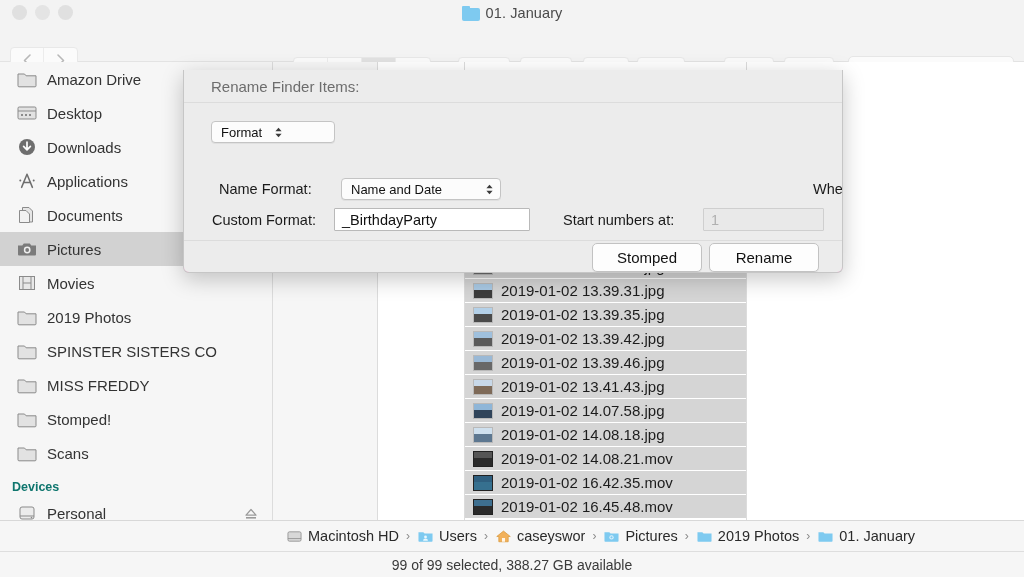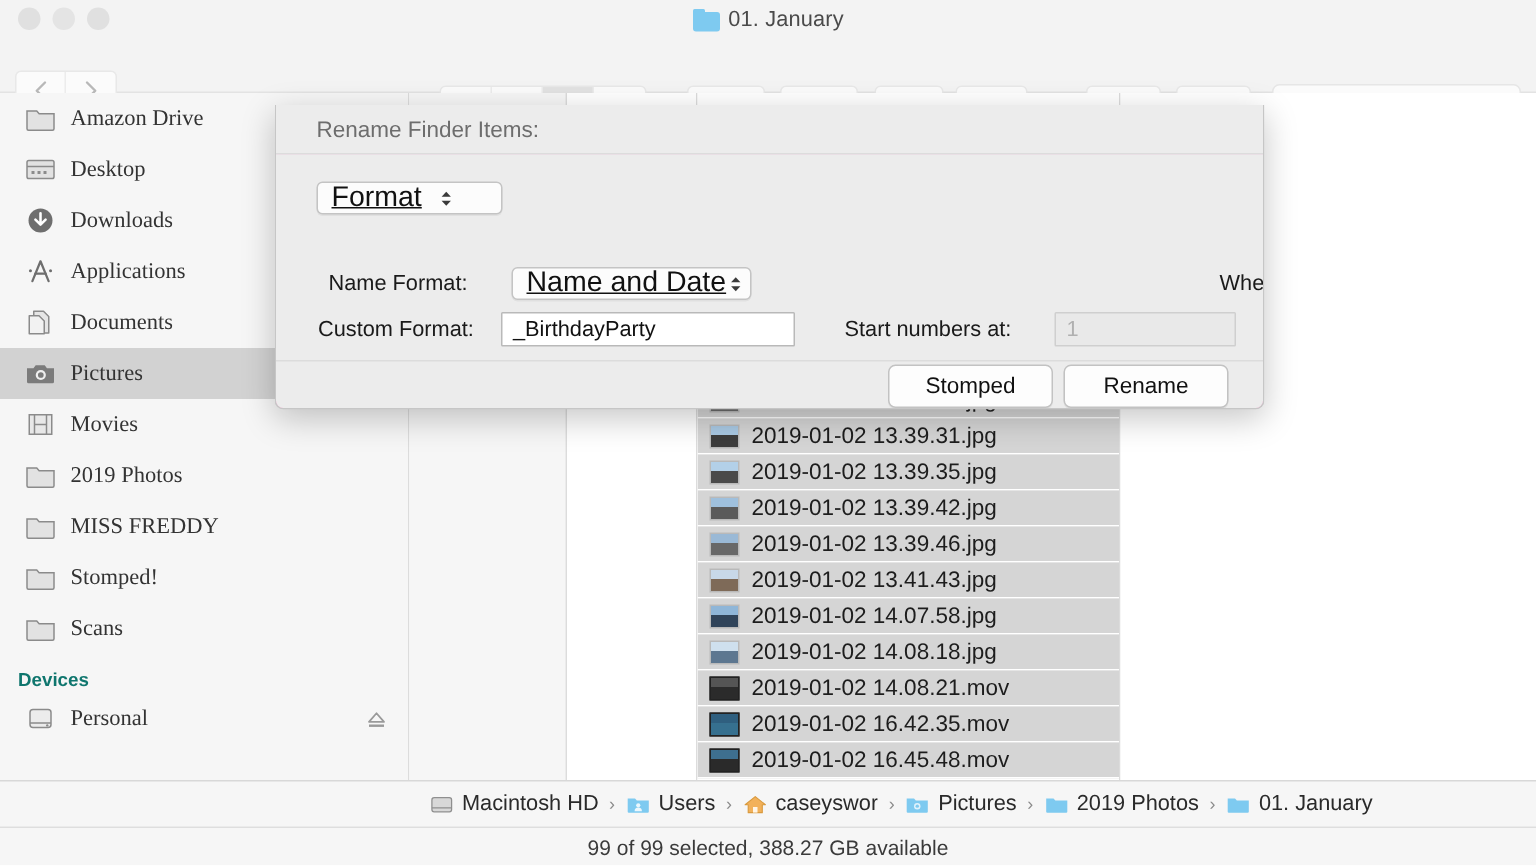--- a/index.html
+++ b/index.html
@@ -123,21 +123,21 @@
   .side-row {
     display: flex; align-items: center;
     height: 34px;
     padding-left: 16px;
     gap: 9px;
     font-size: 15px;
     color: #333333;
     position: relative;
   }
   .side-row.selected { background: #d2d2d2; }
-  .side-row .label { white-space: nowrap; overflow: hidden; font-family: Liberation Serif, serif; }
+  .side-row .label { white-space: nowrap; overflow: hidden; }
   .side-head {
     font-size: 12.5px; color: #0f766e; font-weight: bold;
     padding-left: 12px; height: 26px;
     display: flex; align-items: flex-end; padding-bottom: 2px;
   }
   .eject {
     position: absolute; right: 14px; top: 11px;
   }
   .side-icon { width: 22px; height: 20px; display: block; flex: none; }
 
@@ -245,23 +245,22 @@
   }
 
   .popup {
     display: inline-flex; align-items: center;
     height: 22px;
     background: #fcfcfc;
     border: 1px solid #c4c4c4;
     border-radius: 4px;
     box-shadow: 0 1px 0 rgba(0,0,0,.05);
     padding: 0 4px 0 9px;
-    font-size: 19px; color: #111111;
+    font-size: 13px; color: #111111;
     white-space: nowrap;
-    text-decoration: underline;
   }
   .popup .stepper {
     margin-left: 10px; width: 13px; display: flex; flex-direction: column;
     align-items: center; justify-content: center; gap: 2px;
   }
   .txtfield {
     display: inline-flex; align-items: center;
     height: 23px;
     background: #ffffff;
     border: 1px solid #b9b9b9;
@@ -526,20 +525,26 @@
       <span class="label">Movies</span>
     </div>
 
     <div class="side-row">
       <svg class="side-icon" viewBox="0 0 22 20">
         <path d="M2 5 h6.5 l1.6 1.8 H20 v10 a1 1 0 0 1 -1 1 H3 a1 1 0 0 1 -1 -1 Z" fill="#e2e2e2" stroke="#8b8b8b" stroke-width="1"></path>
       </svg>
       <span class="label">2019 Photos</span>
     </div>
 
+    <div class="side-row">
+      <svg class="side-icon" viewBox="0 0 22 20">
+        <path d="M2 5 h6.5 l1.6 1.8 H20 v10 a1 1 0 0 1 -1 1 H3 a1 1 0 0 1 -1 -1 Z" fill="#e2e2e2" stroke="#8b8b8b" stroke-width="1"></path>
+      </svg>
+      <span class="label">SPINSTER SISTERS CO</span>
+    </div>
 
     <div class="side-row">
       <svg class="side-icon" viewBox="0 0 22 20">
         <path d="M2 5 h6.5 l1.6 1.8 H20 v10 a1 1 0 0 1 -1 1 H3 a1 1 0 0 1 -1 -1 Z" fill="#e2e2e2" stroke="#8b8b8b" stroke-width="1"></path>
       </svg>
       <span class="label">MISS FREDDY</span>
     </div>
 
     <div class="side-row">
       <svg class="side-icon" viewBox="0 0 22 20">

